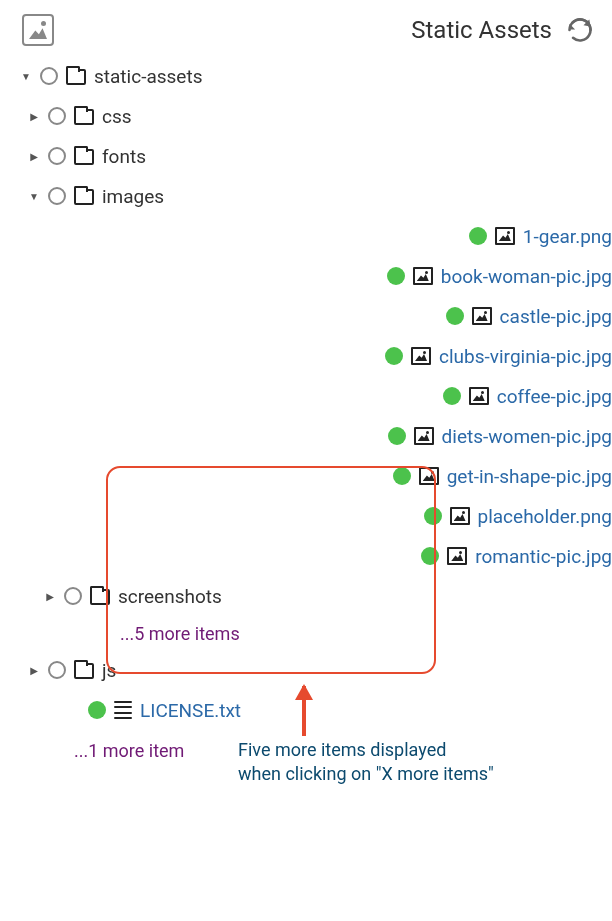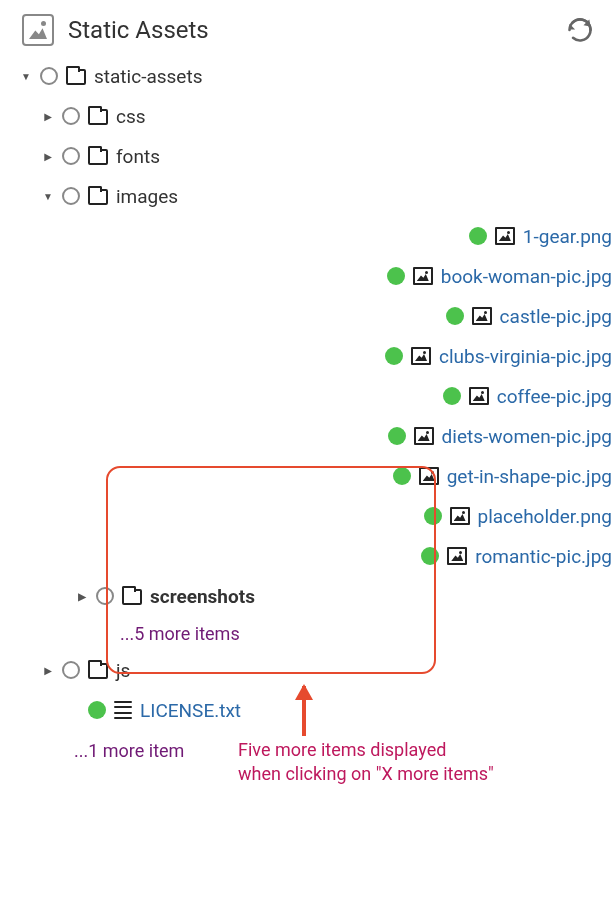--- a/index.html
+++ b/index.html
@@ -39,20 +39,21 @@
     top: 5px; right: 6px;
     width: 5px; height: 5px;
     background: #888;
     border-radius: 50%;
   }
   .header-title {
     flex: 1;
     font-size: 24px;
     font-weight: 400;
     color: #333;
+    text-align: right;
   }
   .refresh {
     width: 28px; height: 28px;
     cursor: pointer;
   }
   .refresh svg { width: 100%; height: 100%; }
 
   .tree {
     padding: 0 0 20px 0;
   }
@@ -145,37 +146,37 @@
   }
   .label.link { color: #2b69a8; }
   .more {
     color: #701a75;
     font-size: 18px;
     cursor: pointer;
   }
 
   
   .l0 { padding-left: 20px; }
-  .l1 { padding-left: 42px; }
+  .l1 { padding-left: 28px; }
   .l2 { padding-left: 88px; }
   .l3 { padding-left: 122px; justify-content: flex-end; }
   .more-l1 { padding-left: 66px; }
   .more-l3 { padding-left: 156px; }
 
   
   .highlight-box {
     position: absolute;
     border: 2.5px solid #e64a2e;
     border-radius: 14px;
     pointer-events: none;
   }
   
   .annotation {
     position: absolute;
-    color: #be185d;
+    color: #0c4a6e;
     font-size: 18px;
     line-height: 1.35;
   }
   .arrow {
     position: absolute;
     width: 4px;
     background: #e64a2e;
   }
   .arrow::before {
     content: "";
@@ -274,21 +275,21 @@
       <span class="status green"></span>
       <span class="type-icon image"></span>
       <span class="label link">placeholder.png</span>
     </div>
     <div class="row l3">
       <span class="status green"></span>
       <span class="type-icon image"></span>
       <span class="label link">romantic-pic.jpg</span>
     </div>
 
-    <div class="row l2" style="padding-left:76px;font-weight:bold;">
+    <div class="row l2" style="padding-left:44px;">
       <span class="caret right"></span>
       <span class="status empty"></span>
       <span class="type-icon folder"></span>
       <span class="label">screenshots</span>
     </div>
 
     <div class="row more-l3" style="height:34px; padding-left:120px;">
       <span class="more">...5 more items</span>
     </div>
 

